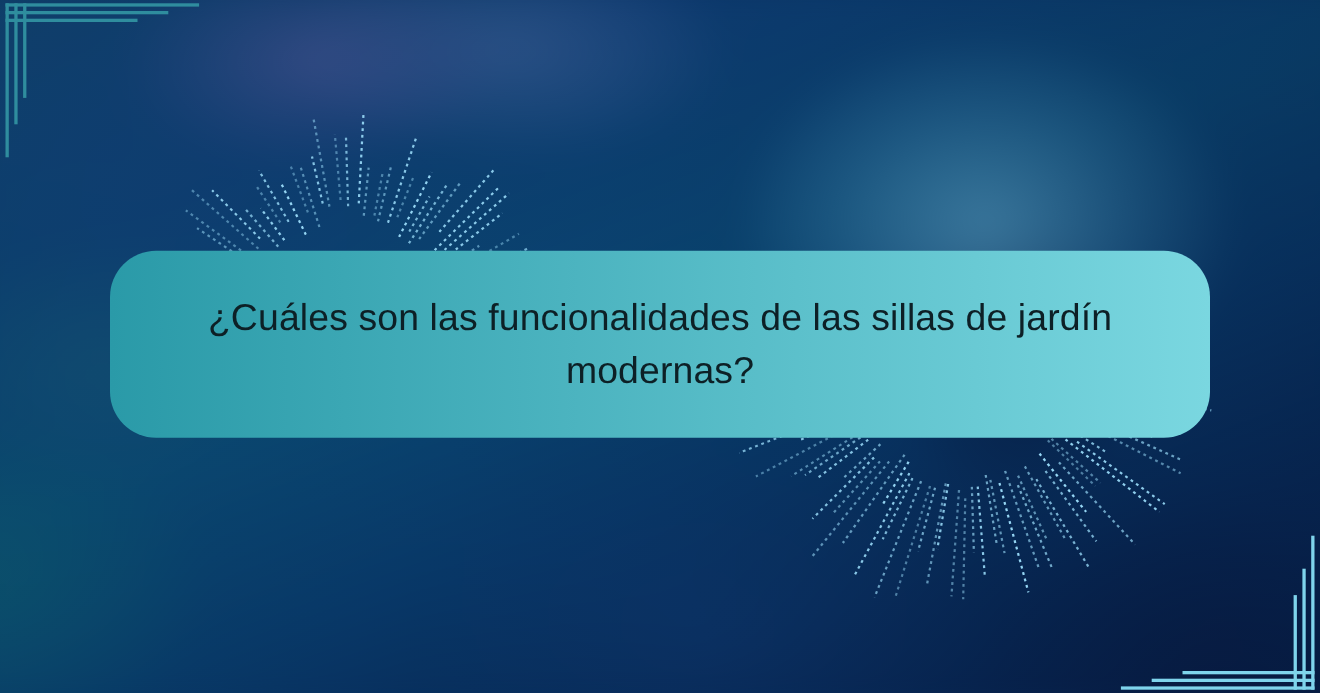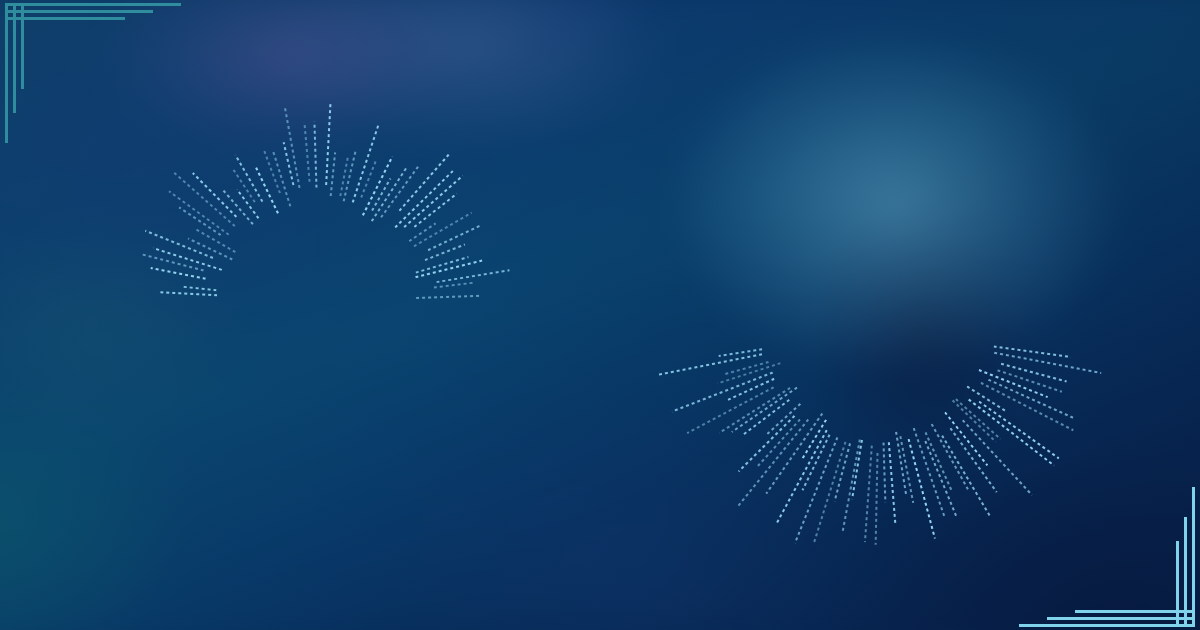--- a/index.html
+++ b/index.html
@@ -413,14 +413,17 @@
     </div>
   <div class="corner" id="corner-br">
       <span class="h" style="background: rgb(127, 212, 236); width: 176px; bottom: 3px; right: 5px;"></span>
       <span class="h" style="background: rgb(127, 212, 236); width: 148px; bottom: 10px; right: 5px;"></span>
       <span class="h" style="background: rgb(127, 212, 236); width: 120px; bottom: 17px; right: 5px;"></span>
       <span class="v" style="background: rgb(127, 212, 236); height: 140px; right: 5px; bottom: 3px;"></span>
       <span class="v" style="background: rgb(127, 212, 236); height: 110px; right: 13px; bottom: 3px;"></span>
       <span class="v" style="background: rgb(127, 212, 236); height: 86px; right: 21px; bottom: 3px;"></span>
     </div>
 
+  <div id="card" style="background: linear-gradient(90deg, rgb(42, 154, 168) 0%, rgb(122, 215, 224) 100%); border-radius: 42px;">
+    <h1 id="card-title" style="color: rgb(13, 32, 38);">¿Cuáles son las funcionalidades de las sillas de jardín modernas?</h1>
+  </div>
 
 </div>
 
 </body></html>

